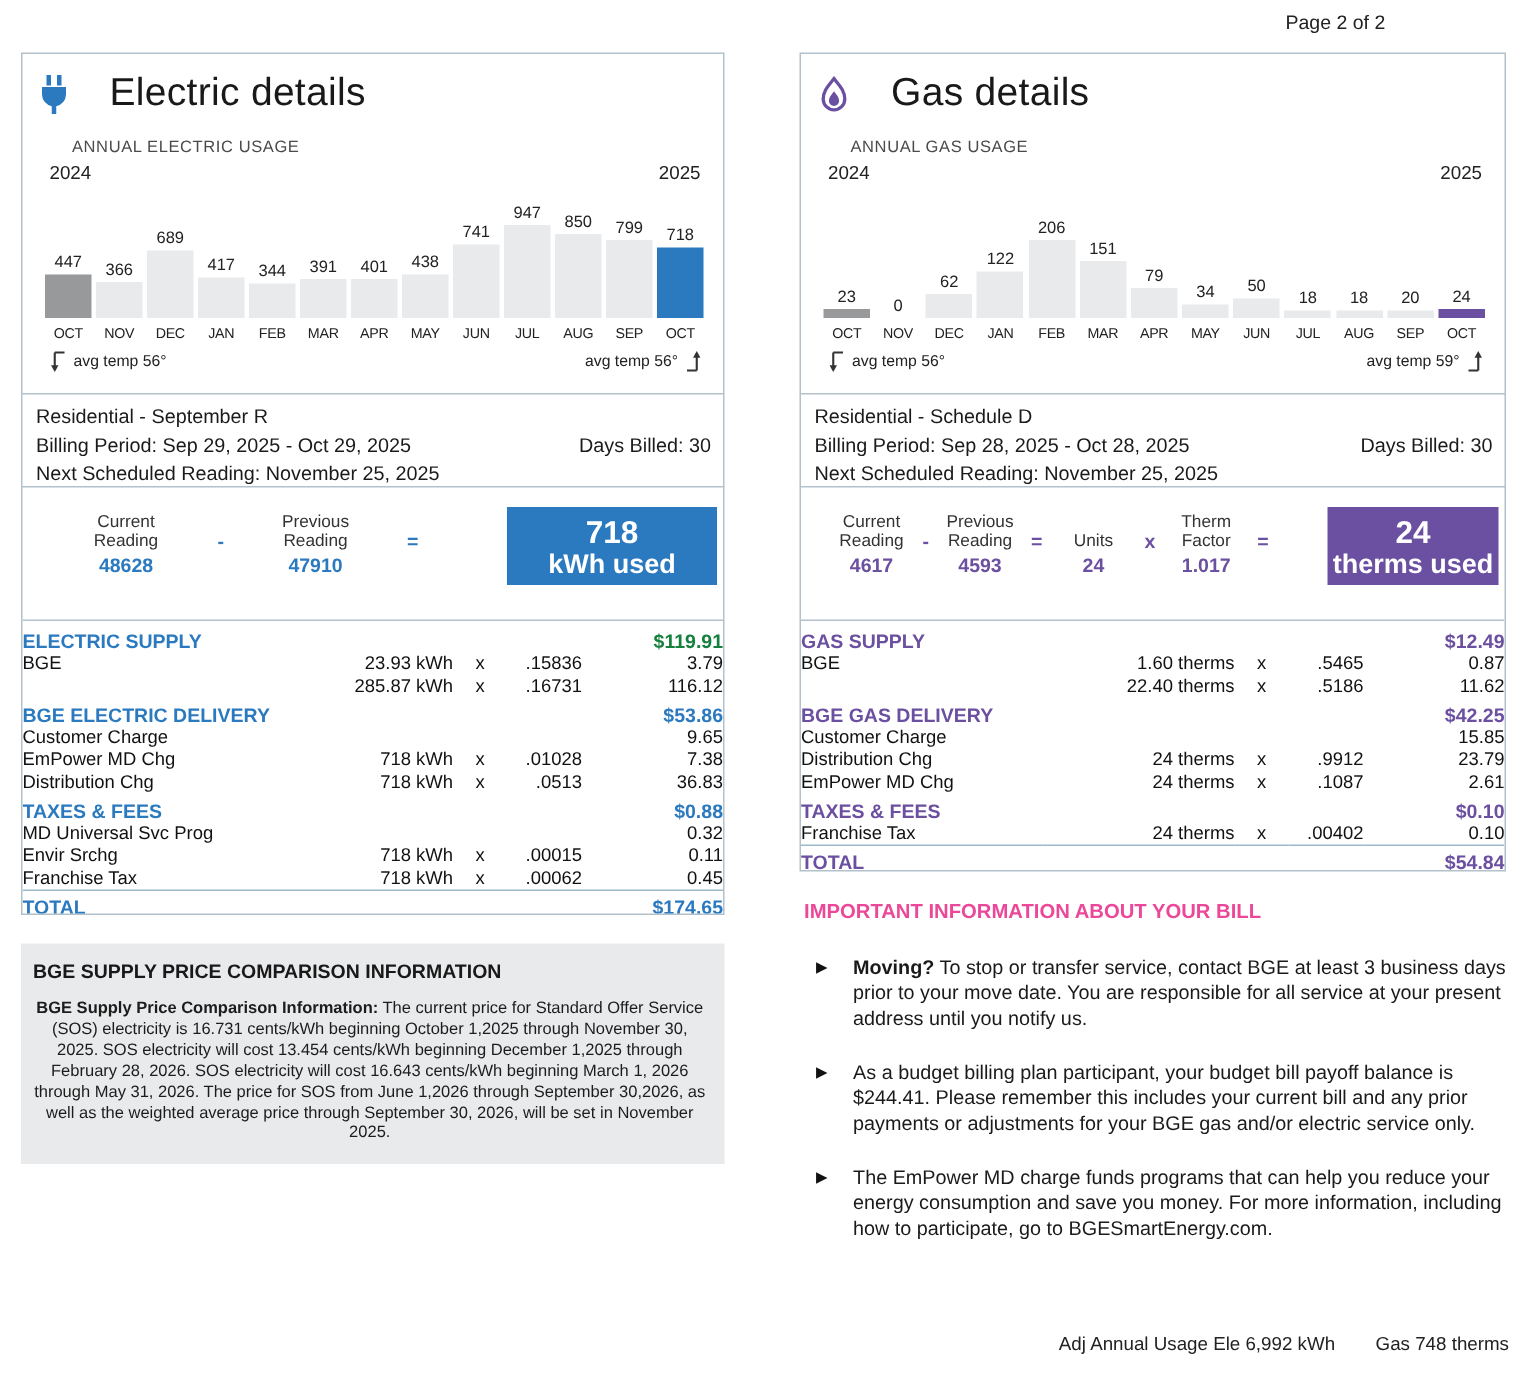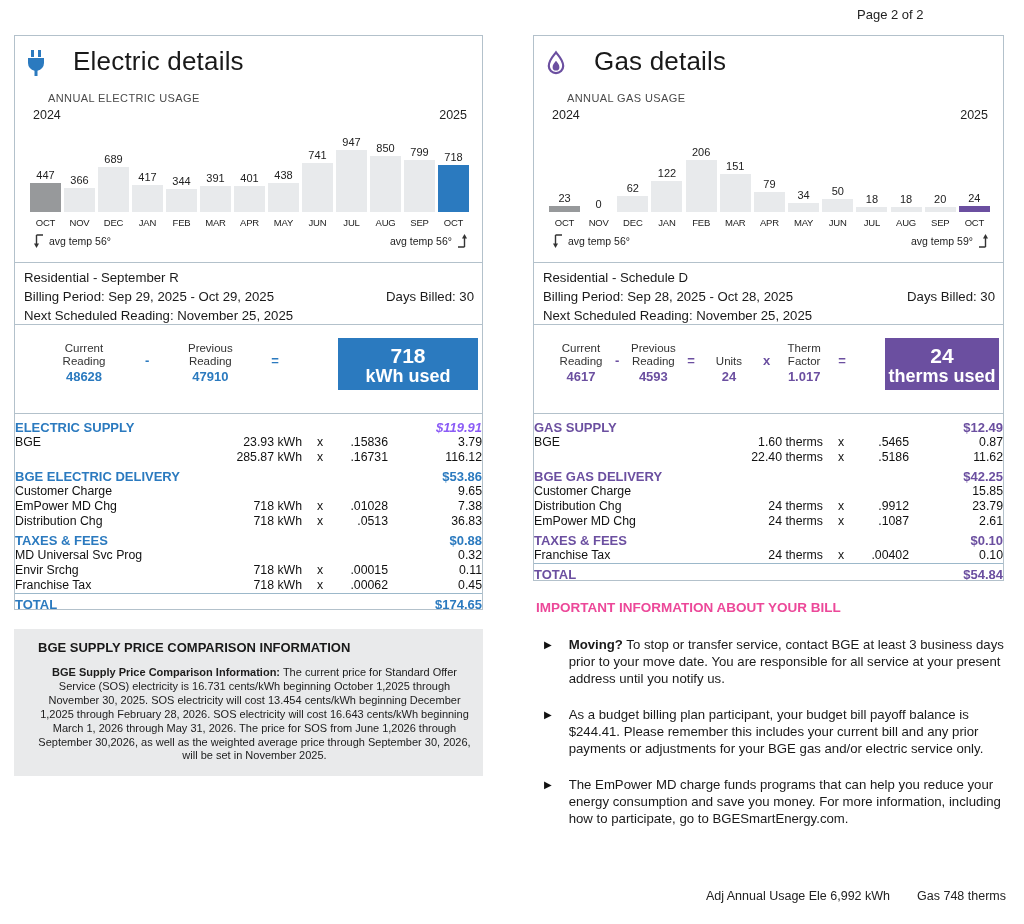--- a/index.html
+++ b/index.html
@@ -54,21 +54,21 @@
   table.charges td { padding:0; line-height:15px; vertical-align:bottom; }
   td.c-label { padding-left:8px; text-align:left; }
   td.c-qty  { width:128px; text-align:right; }
   td.c-op   { width:36px;  text-align:center; }
   td.c-rate { width:50px;  text-align:right; }
   td.c-amt  { width:94px;  text-align:right; padding-right:8px; }
   tr.row-header td { font-weight:bold; font-size:13px; padding-top:4px; }
   tr.row-total  td { font-weight:bold; font-size:13px; border-top:1.5px solid #9cb8ca; padding-top:3px; padding-bottom:4px; }
 
   
-  .gray-box { margin-top:19px; background:#e9eaeb; padding:11px 12px 13px 24px; }
+  .gray-box { margin-top:19px; background:#e9eaeb; padding:11px 12px 13px 8px; }
   .gray-title { font-size:13px; font-weight:bold; color:#191919; margin-bottom:11px; }
   .gray-body { font-size:11px; line-height:13.9px; color:#1c1c1c;text-align:center; }
 
   
   .important { margin-top:19px; padding-left:3px; }
   .important h2 { font-size:13.5px; font-weight:bold; color:#ec4899; margin-bottom:21px; }
   .bullet { display:flex; margin-bottom:19px; }
   .bullet-marker { font-size:10px; color:#111; margin:3px 17px 0 8px; flex:none; }
   .bullet-text { font-size:13.2px; line-height:17px; color:#1a1a1a; }
 
@@ -206,21 +206,21 @@
         <div class="op" style="color: rgb(43, 122, 191);">=</div>
         <div class="result-box" style="background: rgb(43, 122, 191);">
           <div class="result-value">718</div>
           <div class="result-unit">kWh used</div>
         </div>
       </div>
     <table class="charges">
       <tbody>
           <tr class="row-header">
             <td class="c-label" colspan="4" style="color: rgb(43, 122, 191);">ELECTRIC SUPPLY</td>
-            <td class="c-amt" style="color: #8b5cf6; font-style: italic;">$119.91</td>
+            <td class="c-amt" style="color: #15803d;">$119.91</td>
           </tr>
           <tr class="row-item">
             <td class="c-label">BGE</td>
             <td class="c-qty">23.93 kWh</td>
             <td class="c-op">x</td>
             <td class="c-rate">.15836</td>
             <td class="c-amt">3.79</td>
           </tr>
           <tr class="row-item">
             <td class="c-label"></td>

